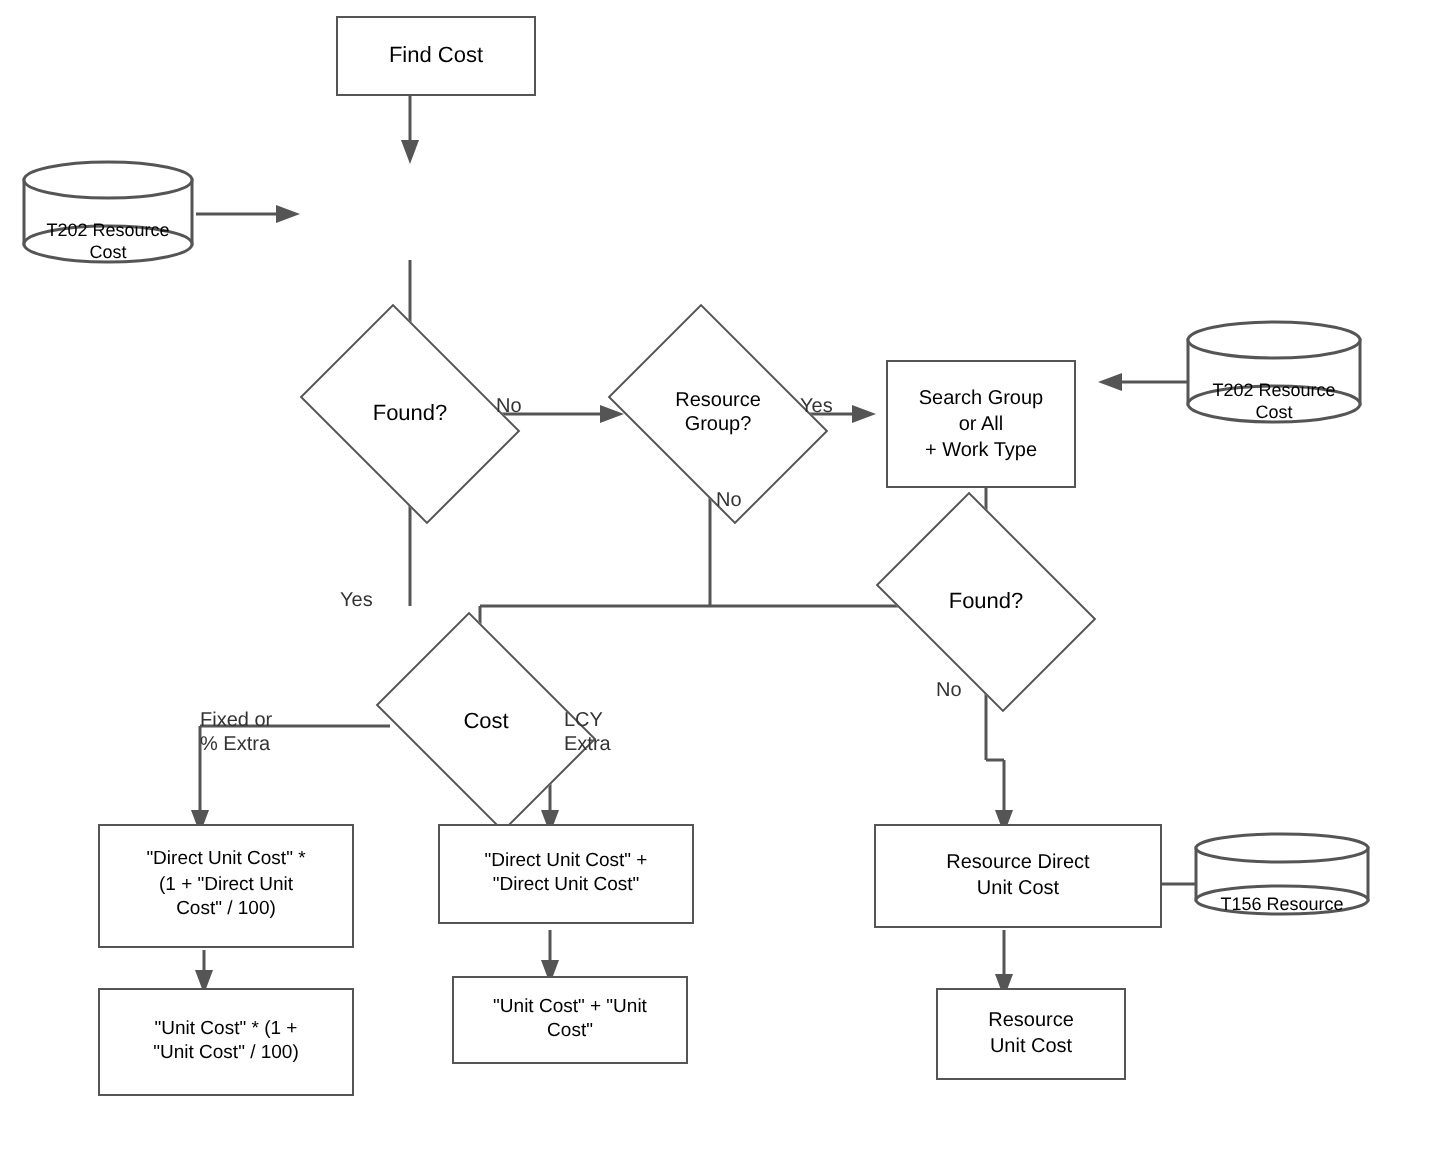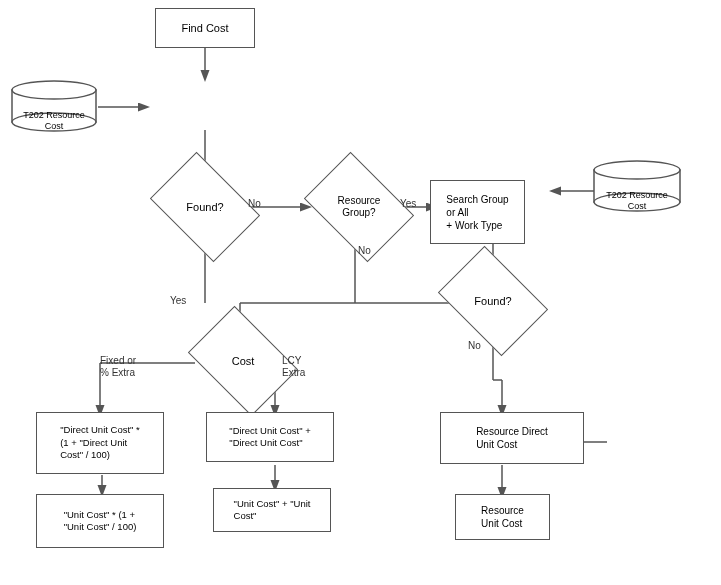--- a/index.html
+++ b/index.html
@@ -15,26 +15,27 @@
     .flowchart {
       position: relative;
       width: 721px;
       height: 585px;
     }
     
     .box {
       position: absolute;
       border: 1.5px solid #555;
       background: #fff;
-      text-align: left;
+      text-align: center;
       display: flex;
       align-items: center;
       justify-content: center;
       padding: 4px;
       line-height: 1.3;
+      margin-left: 13px;
     }
     .diamond {
       position: absolute;
       width: 80px;
       height: 60px;
     }
     .diamond-inner {
       width: 100%;
       height: 100%;
       transform: rotate(45deg);
@@ -194,24 +195,32 @@
   </div>
 
   <div class="box" style="left:206px;top:412px;width:128px;height:50px;font-size:9.5px;line-height:1.3;">
     <span>"Direct Unit Cost" +<br>"Direct Unit Cost"</span>
   </div>
 
   <div class="box" style="left:213px;top:488px;width:118px;height:44px;font-size:9.5px;line-height:1.3;">
     <span>"Unit Cost" + "Unit<br>Cost"</span>
   </div>
 
-  <div class="box" style="left:440px;top:412px;width:144px;height:52px;font-size:10px;line-height:1.3;">
+  <div class="box" style="left:424px;top:412px;width:144px;height:52px;font-size:10px;line-height:1.3;">
     <span>Resource Direct<br>Unit Cost</span>
   </div>
 
+  <div class="cylinder" style="left:596px;top:416px;width:90px;height:42px;">
+    <svg width="90" height="42" viewBox="0 0 90 42">
+      <rect x="2" y="8" width="86" height="26" fill="#fff" stroke="#555" stroke-width="1.5"></rect>
+      <ellipse cx="45" cy="8" rx="43" ry="7" fill="#fff" stroke="#555" stroke-width="1.5"></ellipse>
+      <ellipse cx="45" cy="34" rx="43" ry="7" fill="#fff" stroke="#555" stroke-width="1.5"></ellipse>
+    </svg>
+    <span class="cylinder-label" style="font-size:9px;line-height:1.2;">T156 Resource</span>
+  </div>
 
   <div class="box" style="left:455px;top:494px;width:95px;height:46px;font-size:10px;line-height:1.3;">
     <span>Resource<br>Unit Cost</span>
   </div>
 
   <div class="arrow-label" style="left:248px;top:198px;">No</div>
   <div class="arrow-label" style="left:170px;top:295px;">Yes</div>
   <div class="arrow-label" style="left:400px;top:198px;">Yes</div>
   <div class="arrow-label" style="left:468px;top:340px;">No</div>
   <div class="arrow-label" style="left:100px;top:355px;line-height:1.2;">Fixed or<br>% Extra</div>

